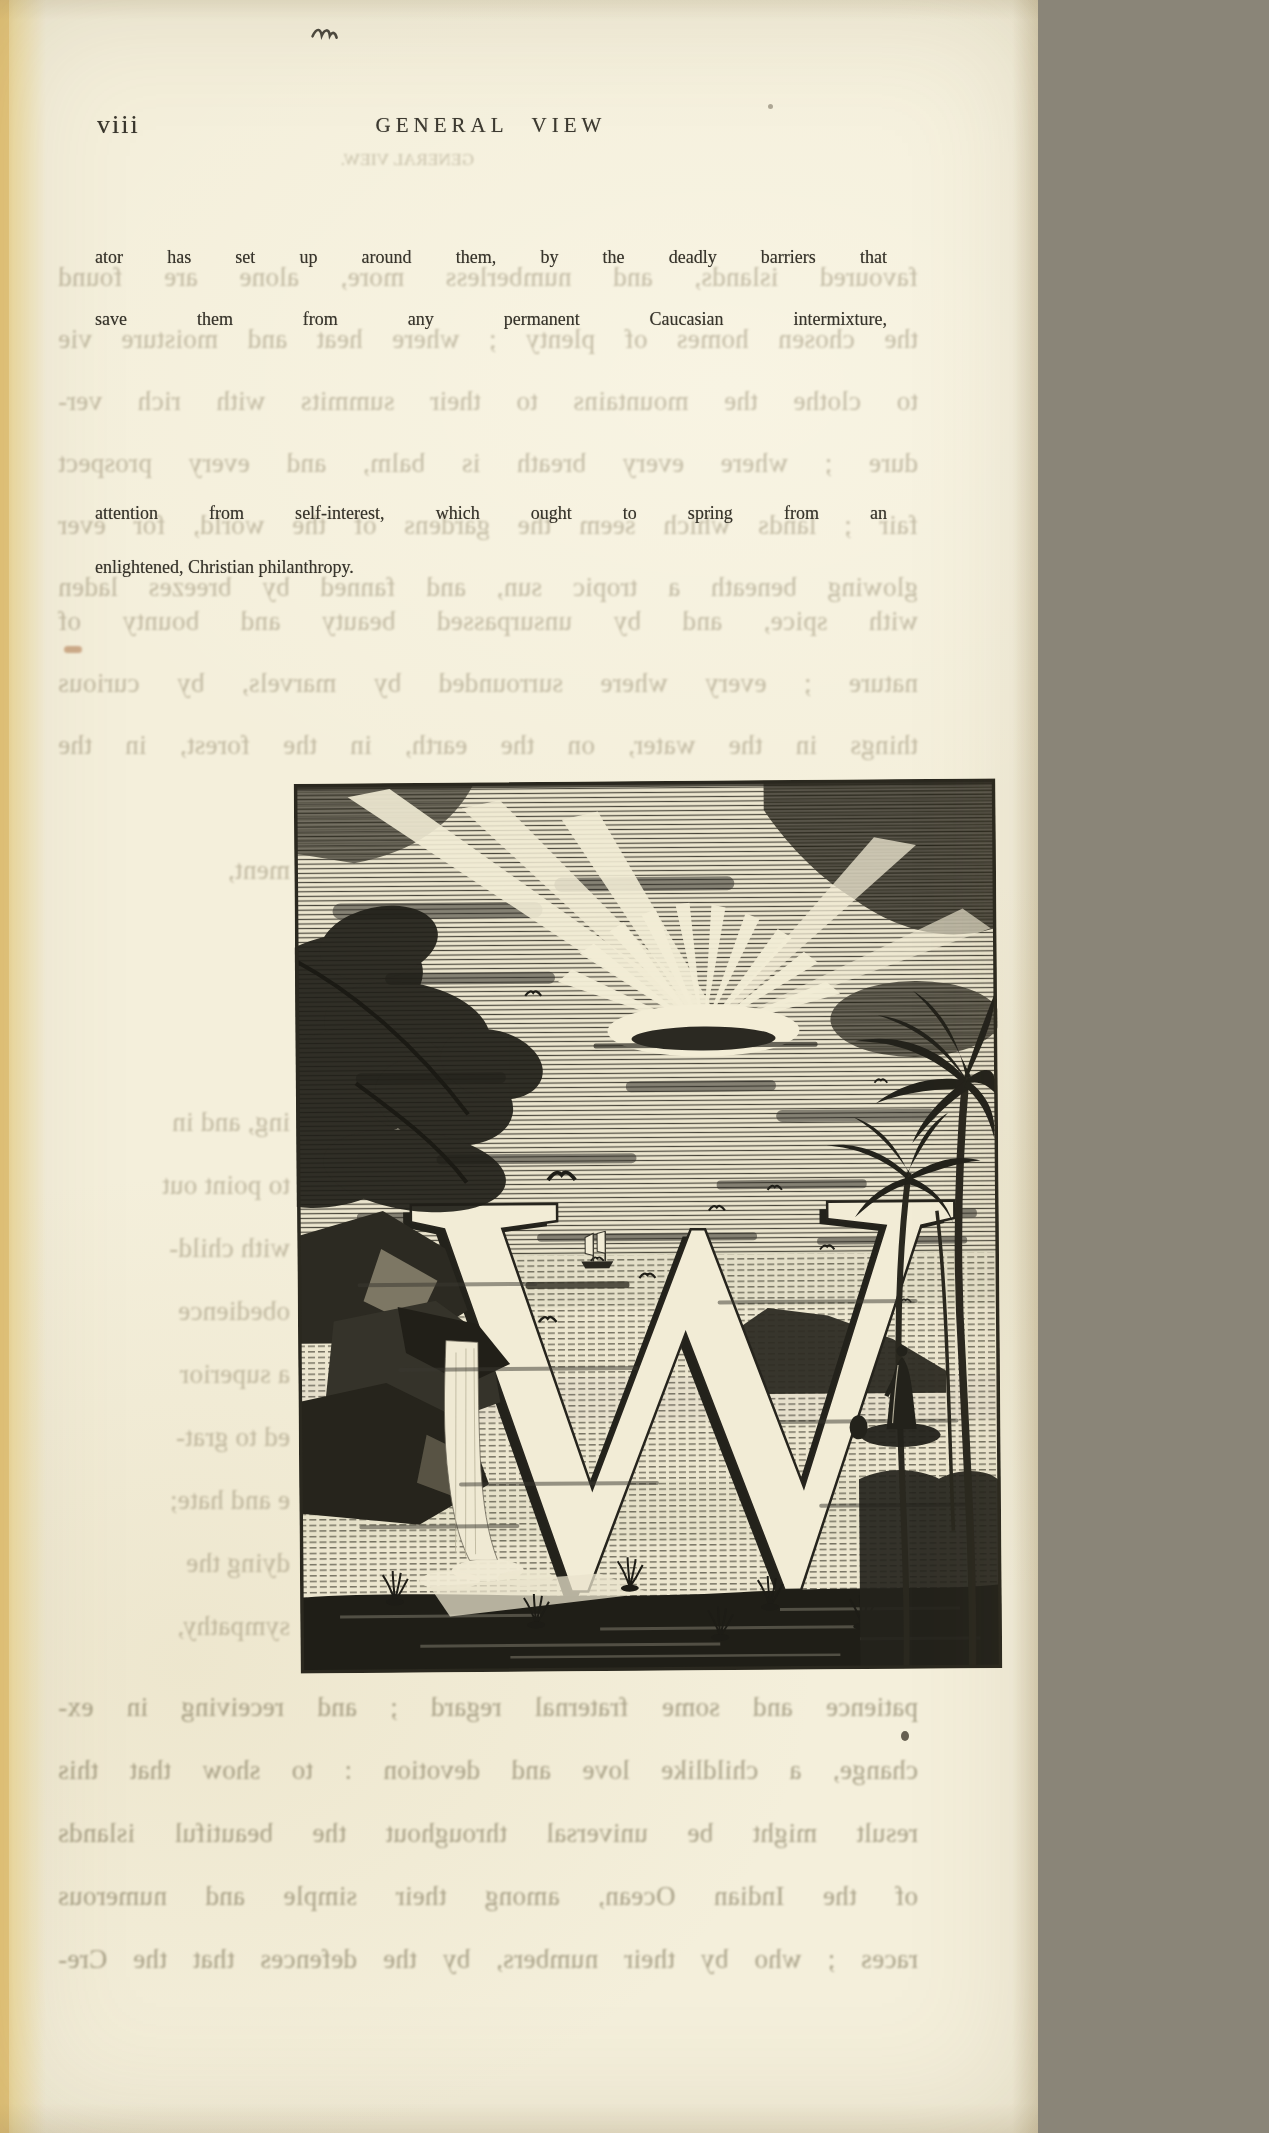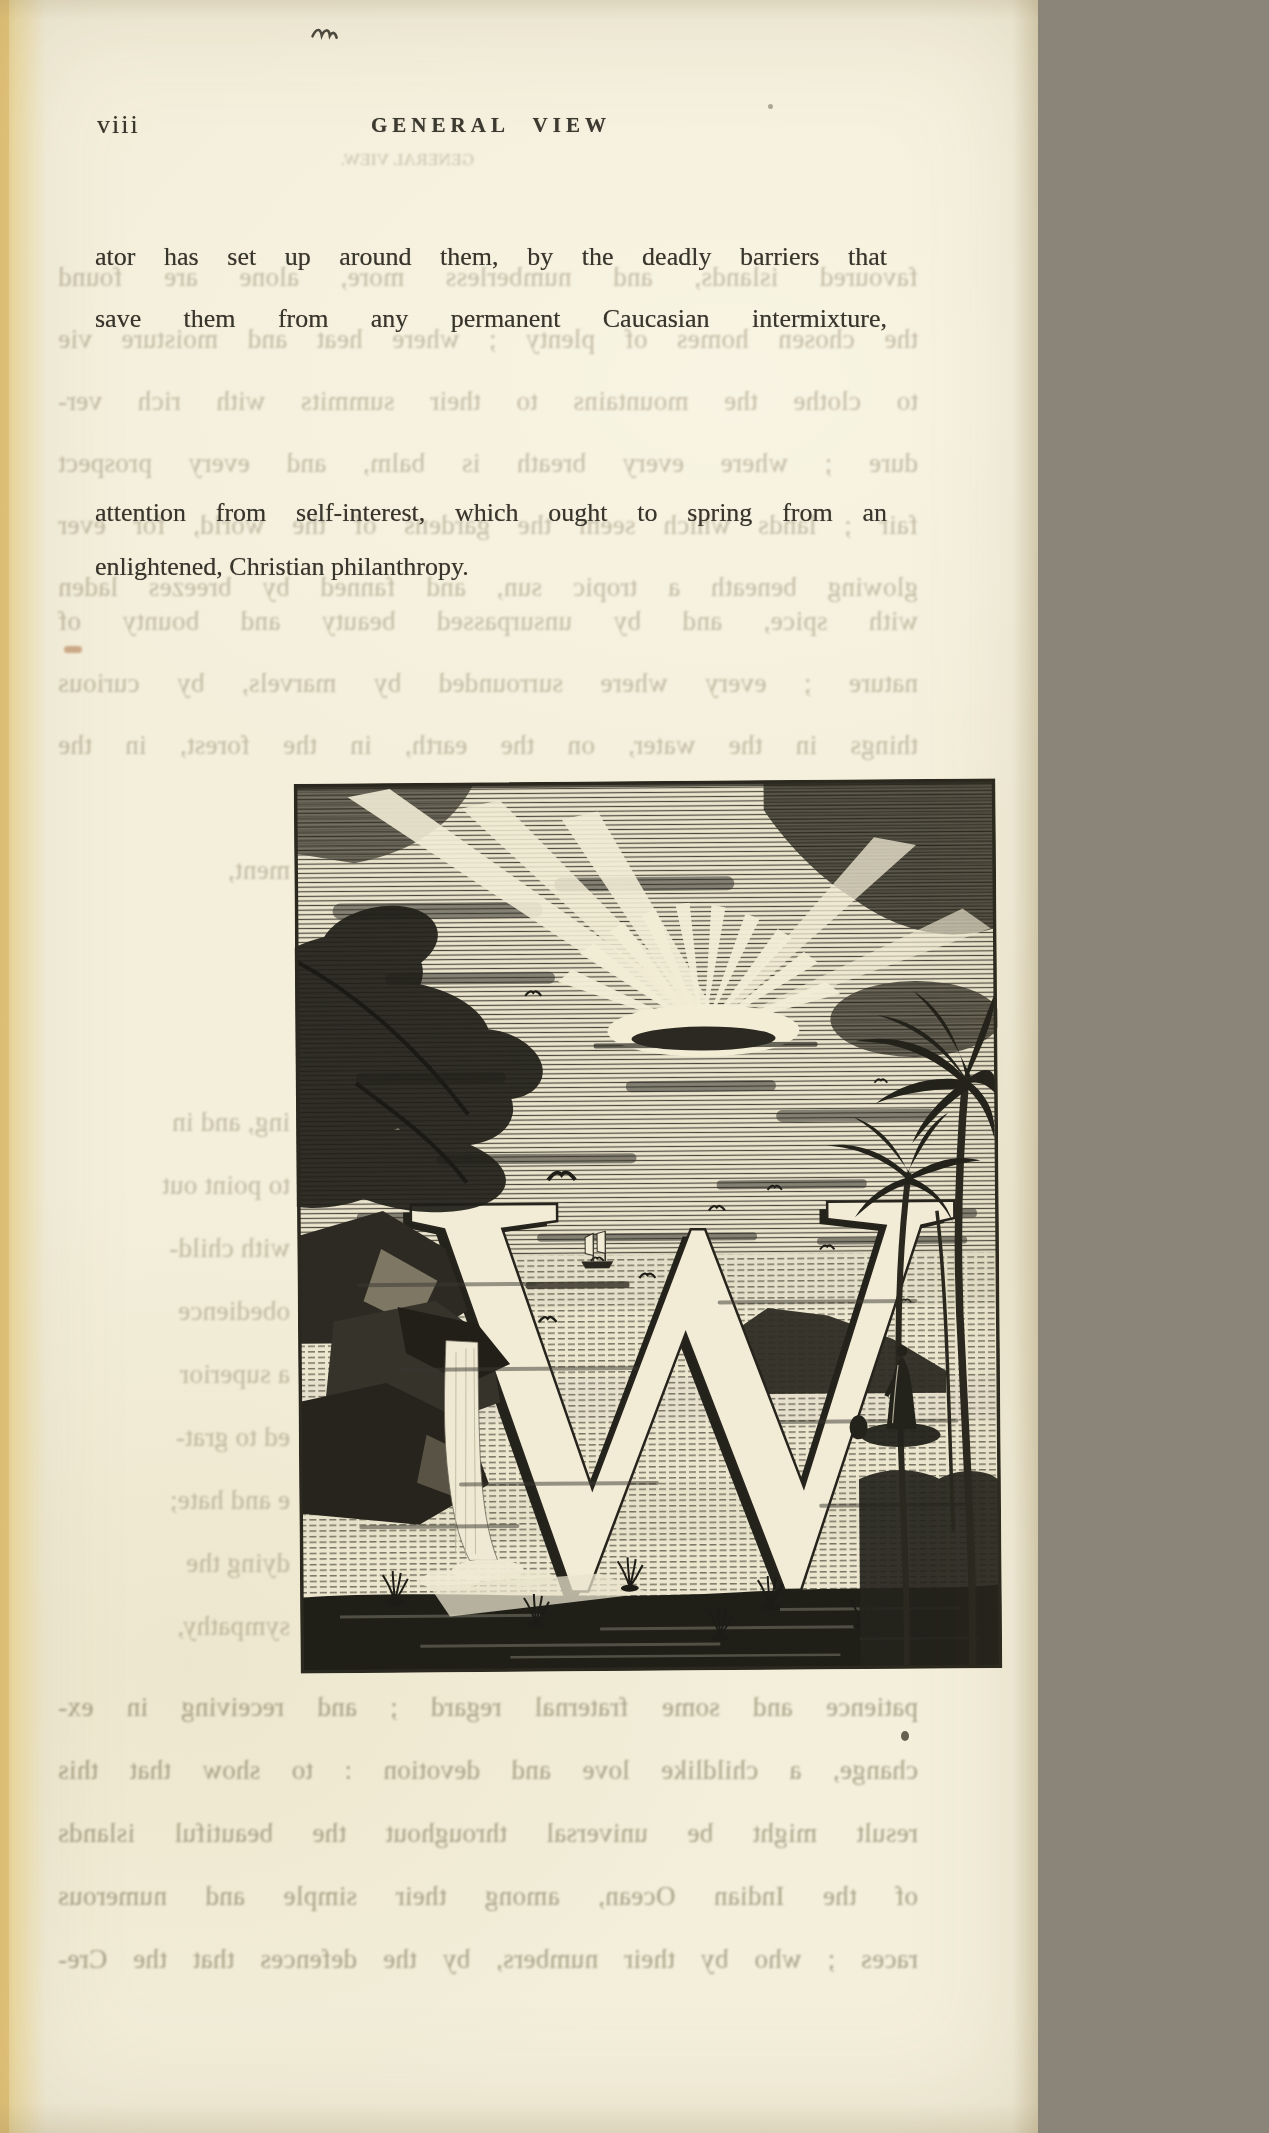--- a/index.html
+++ b/index.html
@@ -26,27 +26,27 @@
     background:linear-gradient(rgba(150,130,88,.14), rgba(150,130,88,0)); }
   .edge-bottom { left:0; right:0; bottom:0; height:30px;
     background:linear-gradient(0deg, rgba(150,130,88,.16), rgba(150,130,88,0)); }
 
   .folio {
     position:absolute; left:97px; top:110px; font-size:26px; letter-spacing:2px;
     color:#39362d; text-shadow:0 0 .7px rgba(56,53,44,.55);
   }
   .running-head {
     position:absolute; left:95px; top:113px; width:792px; text-align:center;
-    font-size:21px; font-weight:bold; letter-spacing:5px; word-spacing:14px;
+    font-size:21px; font-weight:normal; letter-spacing:5px; word-spacing:14px;
     color:#3d3a31; text-shadow:0 0 .7px rgba(56,53,44,.5);
   }
 
   .para-line {
     position:absolute; left:95px; width:792px; height:62px; line-height:50px;
-    font-size:26px; color:#38352c; text-align:justify; text-align-last:justify;
+    font-size:18px; color:#38352c; text-align:justify; text-align-last:justify;
     text-shadow:0 0 .7px rgba(56,53,44,.55);
   }
   .para-line.last { text-align:right; text-align-last:left; }
 
   .bleed {
     position:absolute; transform:scaleX(-1);
     font-size:27px; line-height:34px; letter-spacing:.3px;
     color:rgba(131,120,90,.45); filter:blur(1.15px); white-space:nowrap;
   }
   .bleed.col { left:58px; width:860px; text-align:justify; text-align-last:justify; white-space:normal; }

